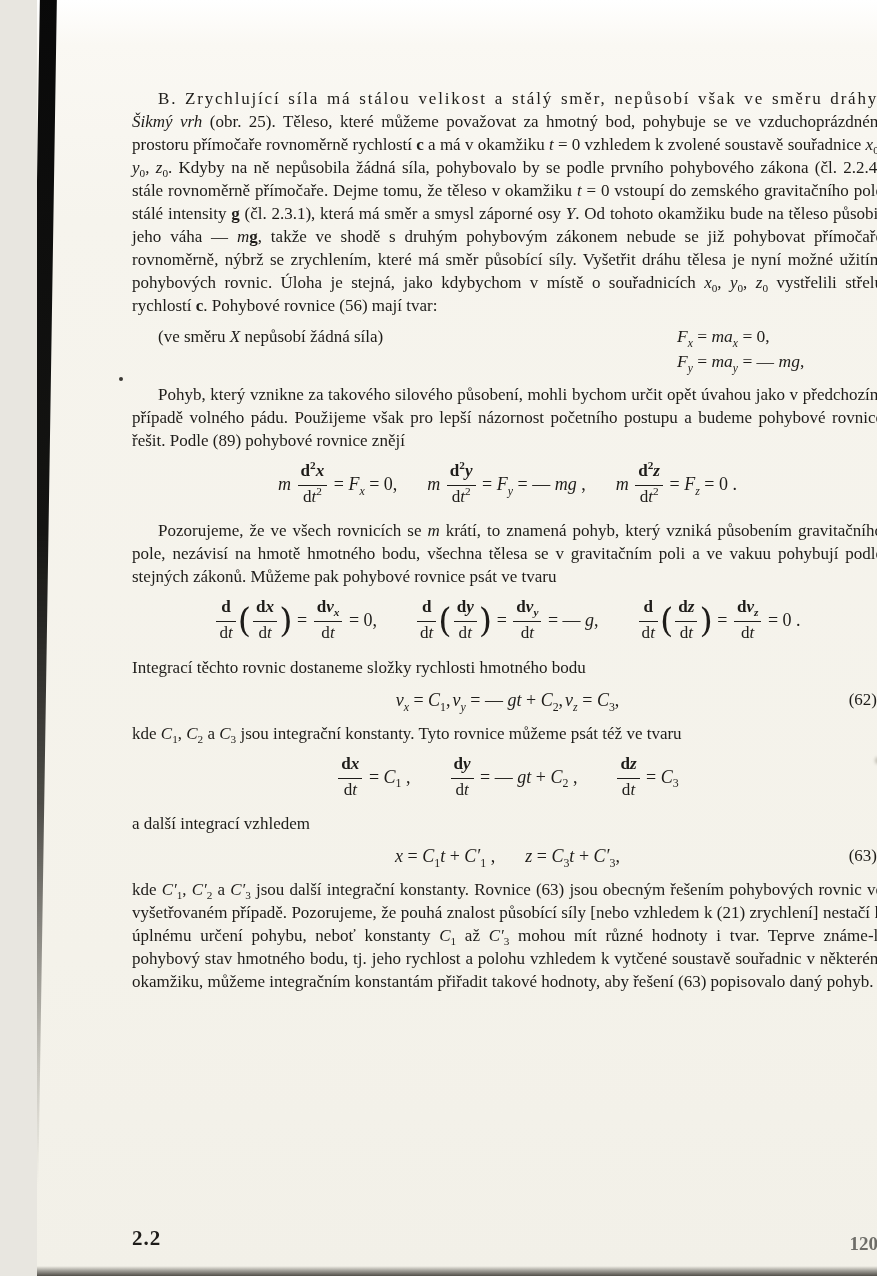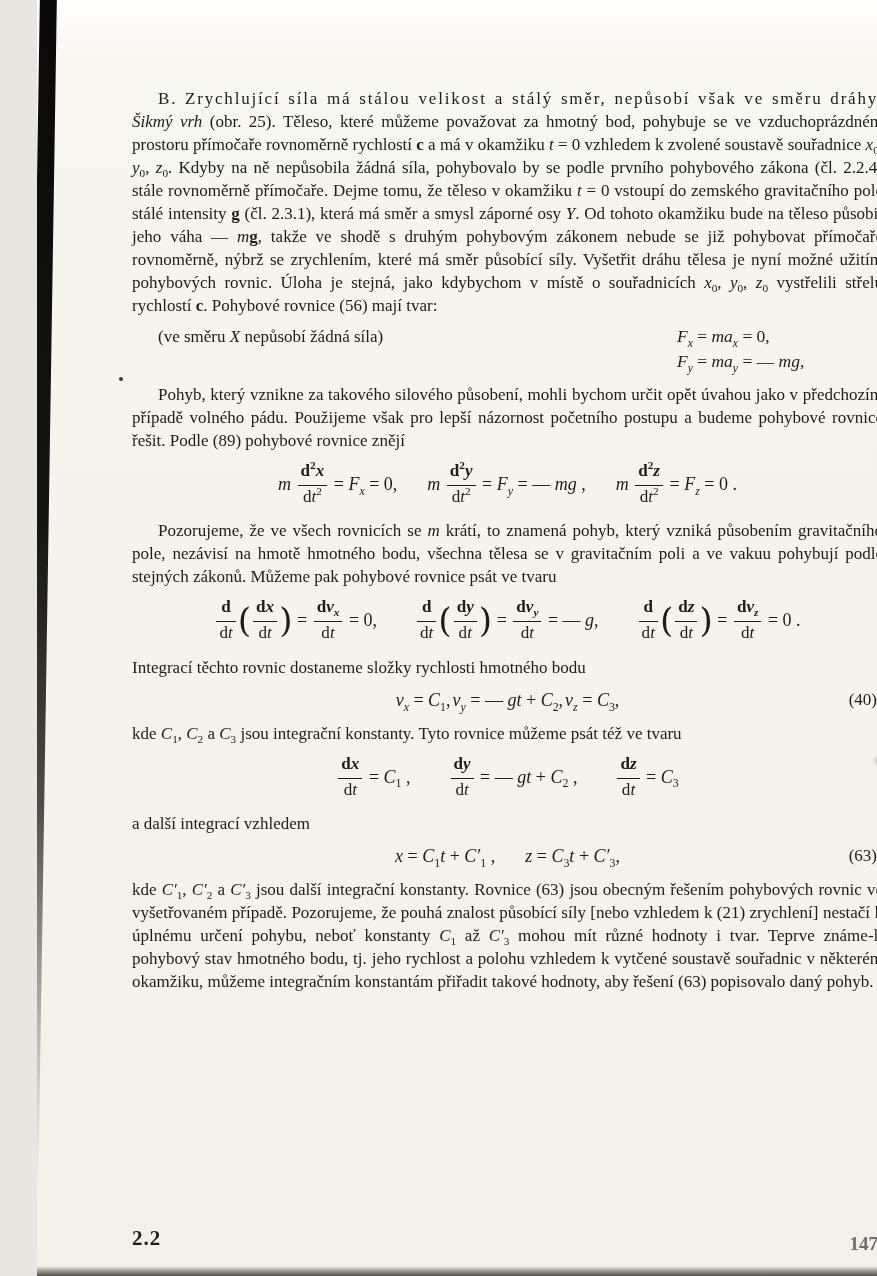--- a/index.html
+++ b/index.html
@@ -103,21 +103,21 @@
       <span class="eq-term"><span class="frac"><span class="num">d</span><span class="den">d<i>t</i></span></span><span class="bigp">(</span><span class="frac"><span class="num">d<i>y</i></span><span class="den">d<i>t</i></span></span><span class="bigp">)</span> = <span class="frac"><span class="num">d<i>v<sub>y</sub></i></span><span class="den">d<i>t</i></span></span> = — <i>g</i>,</span>
       <span class="eq-term"><span class="frac"><span class="num">d</span><span class="den">d<i>t</i></span></span><span class="bigp">(</span><span class="frac"><span class="num">d<i>z</i></span><span class="den">d<i>t</i></span></span><span class="bigp">)</span> = <span class="frac"><span class="num">d<i>v<sub>z</sub></i></span><span class="den">d<i>t</i></span></span> = 0 .</span>
     </div>
 
     <p class="para">Integrací těchto rovnic dostaneme složky rychlosti hmotného bodu</p>
 
     <div class="eq tight">
       <span class="eq-term"><i>v<sub>x</sub></i> = <i>C</i><sub>1</sub>,</span>
       <span class="eq-term"><i>v<sub>y</sub></i> = — <i>gt</i> + <i>C</i><sub>2</sub>,</span>
       <span class="eq-term"><i>v<sub>z</sub></i> = <i>C</i><sub>3</sub>,</span>
-      <span class="eq-num">(40)</span>
+      <span class="eq-num">(62)</span>
     </div>
 
     <p class="para">kde <i>C</i><sub>1</sub>, <i>C</i><sub>2</sub> a <i>C</i><sub>3</sub> jsou integrační konstanty. Tyto rovnice můžeme psát též ve tvaru</p>
 
     <div class="eq wide">
       <span class="eq-term"><span class="frac"><span class="num">d<i>x</i></span><span class="den">d<i>t</i></span></span> = <i>C</i><sub>1</sub> ,</span>
       <span class="eq-term"><span class="frac"><span class="num">d<i>y</i></span><span class="den">d<i>t</i></span></span> = — <i>gt</i> + <i>C</i><sub>2</sub> ,</span>
       <span class="eq-term"><span class="frac"><span class="num">d<i>z</i></span><span class="den">d<i>t</i></span></span> = <i>C</i><sub>3</sub></span>
     </div>
 
@@ -127,15 +127,15 @@
       <span class="eq-term"><i>x</i> = <i>C</i><sub>1</sub><i>t</i> + <i>C′</i><sub>1</sub> ,</span>
       <span class="eq-term"><i>z</i> = <i>C</i><sub>3</sub><i>t</i> + <i>C′</i><sub>3</sub>,</span>
       <span class="eq-num">(63)</span>
     </div>
 
     <p class="para">kde <i>C′</i><sub>1</sub>, <i>C′</i><sub>2</sub> a <i>C′</i><sub>3</sub> jsou další integrační konstanty. Rovnice (63) jsou obecným řešením pohybových rovnic ve vyšetřovaném případě. Pozorujeme, že pouhá znalost působící síly [nebo vzhledem k (21) zrychlení] nestačí k úplnému určení pohybu, neboť konstanty <i>C</i><sub>1</sub> až <i>C′</i><sub>3</sub> mohou mít různé hodnoty i tvar. Teprve známe-li pohybový stav hmotného bodu, tj. jeho rychlost a polohu vzhledem k vytčené soustavě souřadnic v některém okamžiku, můžeme integračním konstantám přiřadit takové hodnoty, aby řešení (63) popisovalo daný pohyb.</p>
 
   </div>
 
   <div class="footer-left">2.2</div>
-  <div class="footer-right">147</div>
+  <div class="footer-right">120</div>
 
 </div>
 
 </body></html>

